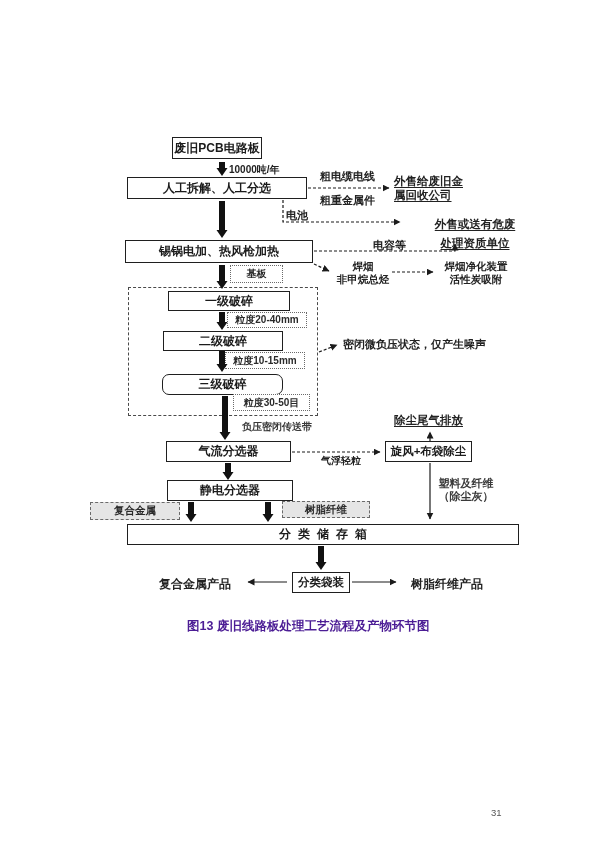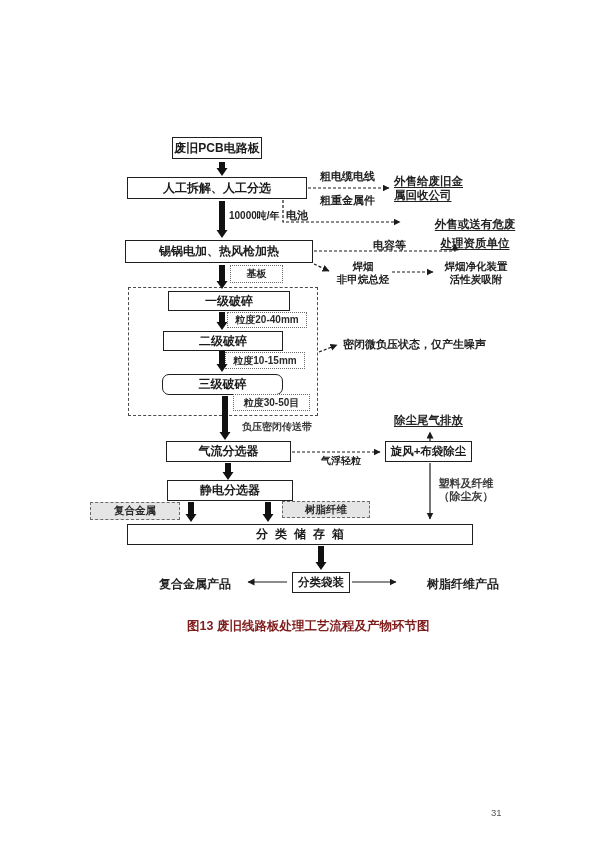--- a/index.html
+++ b/index.html
@@ -11,21 +11,21 @@
         justify-content:center;font-weight:bold;font-size:10px;z-index:2;box-sizing:border-box;white-space:nowrap;color:#2a2a2a;}
   .dashbox{position:absolute;border:1px dashed #6a6a6a;background:#e5e5e5;display:flex;align-items:center;
         justify-content:center;font-weight:bold;font-size:10.5px;z-index:2;box-sizing:border-box;white-space:nowrap;color:#2a2a2a;}
   .bigdash{position:absolute;border:1.5px dashed #4a4a4a;z-index:1;box-sizing:border-box;}
   .lbl{position:absolute;font-weight:bold;z-index:3;white-space:nowrap;color:#222;}
   .ml{white-space:pre-line;text-align:center;line-height:12.5px;}
   .ul{text-decoration:underline;text-underline-offset:2px;}
   .spread{letter-spacing:7px;padding-left:7px;}
   svg.layer{position:absolute;left:0;top:0;z-index:4;pointer-events:none;}
   .pagenum{position:absolute;font-size:9.5px;color:#555;z-index:3;margin-top:45px;}
-  .caption{position:absolute;font-weight:bold;font-size:12.5px;z-index:3;white-space:nowrap;color:#7f1d1d;}
+  .caption{position:absolute;font-weight:bold;font-size:12.5px;z-index:3;white-space:nowrap;color:#4c1d95;}
 </style>
 </head>
 <body>
 
 <div class="page">
 
   <div class="node" style="left:172px;top:137px;width:90px;height:22px;">废旧PCB电路板</div>
   <div class="node" style="left:125px;top:240px;width:188px;height:23px;">锡锅电加、热风枪加热</div>
   <div class="node" style="left:127px;top:177px;width:180px;height:22px;">人工拆解、人工分选</div>
   <div class="dotted" style="left:230px;top:265px;width:53px;height:18px;">基板</div>
@@ -39,46 +39,46 @@
   <div class="node" style="left:162px;top:374px;width:121px;height:21px;border-radius:7px;">三级破碎</div>
   <div class="dotted" style="left:233px;top:394px;width:77px;height:17px;">粒度30-50目</div>
 
   <div class="node" style="left:166px;top:441px;width:125px;height:21px;">气流分选器</div>
   <div class="node" style="left:385px;top:441px;width:87px;height:21px;font-size:11.5px;">旋风+布袋除尘</div>
   <div class="node" style="left:167px;top:480px;width:126px;height:21px;">静电分选器</div>
 
   <div class="dashbox" style="left:90px;top:502px;width:90px;height:18px;">复合金属</div>
   <div class="dashbox" style="left:282px;top:501px;width:88px;height:17px;">树脂纤维</div>
 
-  <div class="node" style="left:127px;top:524px;width:346px;height:21px;">
+  <div class="node" style="left:127px;top:524px;width:392px;height:21px;">
     <span class="spread">分类储存箱</span>
   </div>
   <div class="node" style="left:292px;top:572px;width:58px;height:21px;font-size:11.5px;">分类袋装</div>
 
-  <div class="lbl" style="left:229px;top:163px;font-size:10px;margin-top:46px;">10000吨/年</div>
+  <div class="lbl" style="left:229px;top:163px;font-size:10px;">10000吨/年</div>
   <div class="lbl" style="left:320px;top:169px;font-size:11px;">粗电缆电线</div>
   <div class="lbl" style="left:320px;top:193px;font-size:11px;">粗重金属件</div>
   <div class="lbl ml ul" style="left:394px;top:175px;width:78px;font-size:11.5px;line-height:13.5px;text-align:left;">外售给废旧金
 属回收公司</div>
   <div class="lbl" style="left:286px;top:208px;font-size:11px;">电池</div>
   <div class="lbl ml ul" style="left:432px;top:215px;width:86px;font-size:11.5px;line-height:19px;">外售或送有危废
 处理资质单位</div>
   <div class="lbl" style="left:373px;top:238px;font-size:11px;">电容等</div>
   <div class="lbl ml" style="left:335px;top:260px;width:56px;font-size:10.5px;">焊烟
 非甲烷总烃</div>
   <div class="lbl ml" style="left:438px;top:260px;width:76px;font-size:10.5px;">焊烟净化装置
 活性炭吸附</div>
   <div class="lbl" style="left:343px;top:337px;font-size:11px;">密闭微负压状态，仅产生噪声</div>
   <div class="lbl" style="left:242px;top:420px;font-size:10px;color:#3a3a3a;">负压密闭传送带</div>
   <div class="lbl ul" style="left:394px;top:413px;font-size:11.5px;">除尘尾气排放</div>
   <div class="lbl" style="left:321px;top:454px;font-size:10px;">气浮轻粒</div>
   <div class="lbl ml" style="left:438px;top:477px;width:56px;font-size:11px;color:#3a3a3a;">塑料及纤维
 （除尘灰）</div>
   <div class="lbl" style="left:159px;top:576px;font-size:12px;">复合金属产品</div>
-  <div class="lbl" style="left:411px;top:576px;font-size:12px;margin-left:16px;">树脂纤维产品</div>
+  <div class="lbl" style="left:411px;top:576px;font-size:12px;">树脂纤维产品</div>
 
   <div class="caption" style="left:187px;top:618px;">图13 废旧线路板处理工艺流程及产物环节图</div>
   <div class="pagenum" style="left:491px;top:762px;">31</div>
 
   <svg class="layer" width="600" height="848" viewBox="0 0 600 848">
     <defs>
       <marker id="ah" markerUnits="userSpaceOnUse" markerWidth="9" markerHeight="9" refX="6.5" refY="3.5" orient="auto">
         <path d="M0,0 L7,3.5 L0,7 Z" fill="#1b1b1b"></path>
       </marker>
     </defs>

